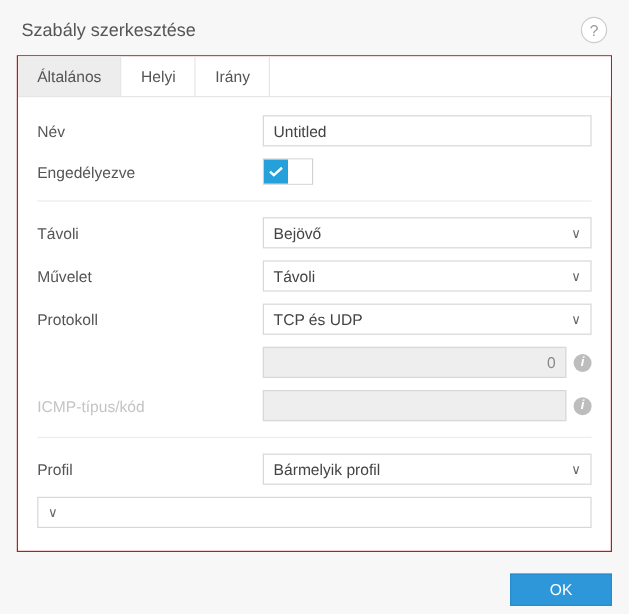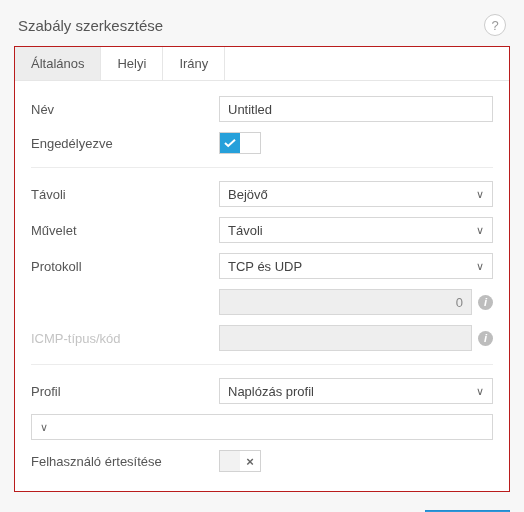--- a/index.html
+++ b/index.html
@@ -208,45 +208,34 @@
           <div class="info">i</div>
         </div>
       </div>
 
       <hr class="section-sep">
 
       <div class="row">
         <div class="lbl">Profil</div>
         <div class="ctrl">
           <div class="select">
-            <span>Naplózás profil</span>
-            <span class="chev">∨</span>
-          </div>
-        </div>
-      </div>
-
-      <div class="row">
-        <div class="ctrl">
-          <div class="select">
-            <span class="chev">∨</span>
-          </div>
-        </div>
-      </div>
-
-      <div class="row">
-        <div class="lbl">Felhasználó értesítése</div>
-        <div class="ctrl">
-          <div class="toggle off">
-            <div class="half on"></div>
-            <div class="half off">
-                <span class="x">×</span>
-              </div>
-          </div>
-        </div>
-      </div>
+            <span>Bármelyik profil</span>
+            <span class="chev">∨</span>
+          </div>
+        </div>
+      </div>
+
+      <div class="row">
+        <div class="ctrl">
+          <div class="select">
+            <span class="chev">∨</span>
+          </div>
+        </div>
+      </div>
+
 
     </div>
   </div>
 
   <div class="footer">
     <button class="btn-ok">OK</button>
   </div>
 
 </div>
 

